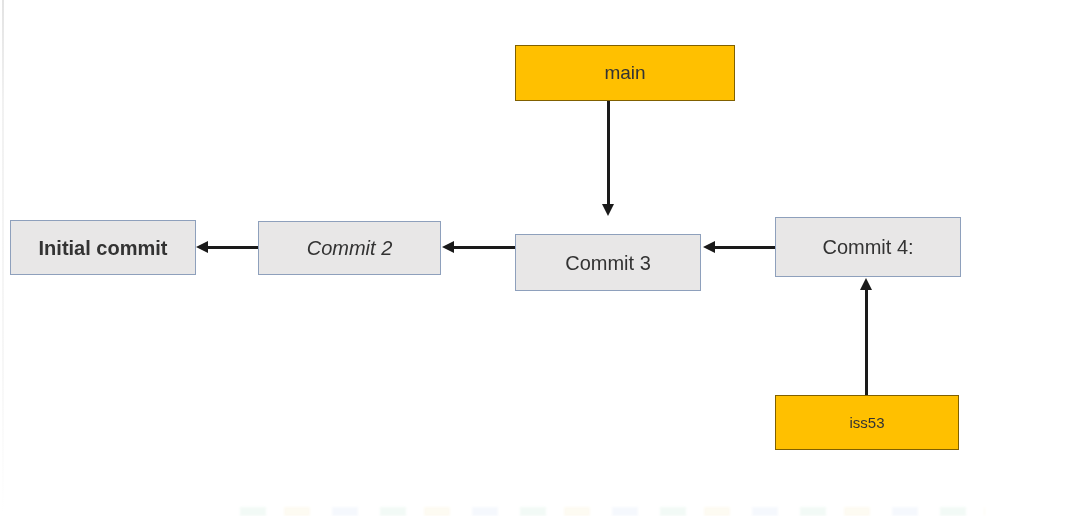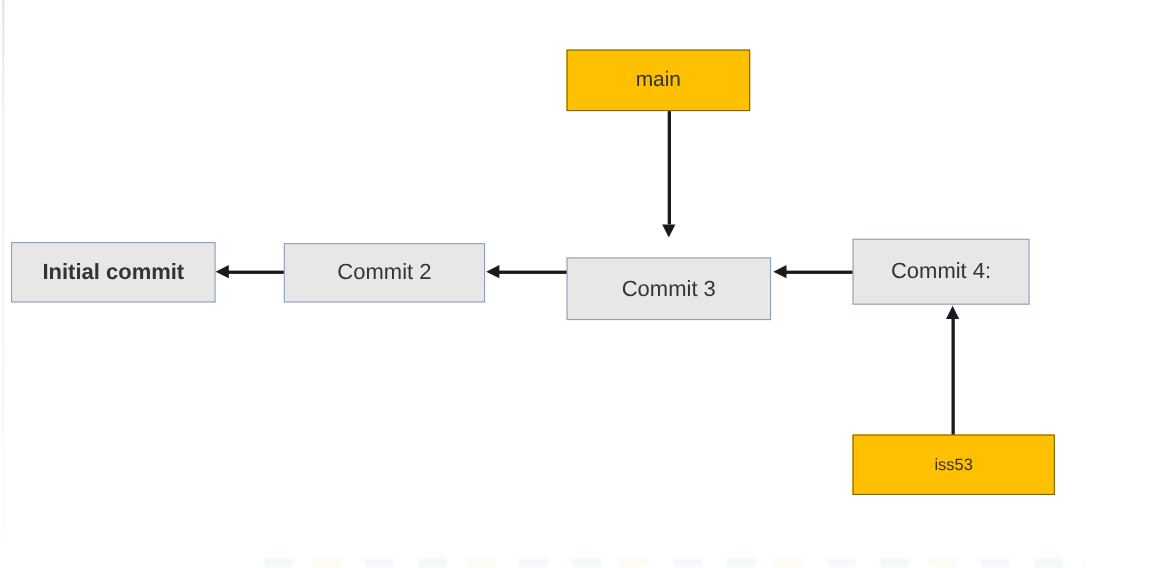--- a/index.html
+++ b/index.html
@@ -39,25 +39,25 @@
   }
   .branch {
     background: var(--branch-fill);
     border: 1.5px solid var(--branch-border);
   }
   .commit {
     background: var(--commit-fill);
     border: 1.5px solid var(--commit-border);
   }
 
-  #node-main   { left: 515px; top: 45px;  width: 167px; height: 56px; font-size: 19px; }
+  #node-main   { left: 515px; top: 45px;  width: 220px; height: 56px; font-size: 19px; }
   #node-initial{ left: 10px;  top: 220px; width: 186px; height: 55px; font-weight: bold; }
-  #node-c2     { left: 258px; top: 221px; width: 183px; height: 54px; }
+  #node-c2     { left: 258px; top: 221px; width: 183px; height: 54px; font-style: italic; }
   #node-c3     { left: 515px; top: 234px; width: 186px; height: 57px; }
-  #node-c4     { left: 775px; top: 217px; width: 161px; height: 60px; line-height: 27px; }
+  #node-c4     { left: 775px; top: 217px; width: 186px; height: 60px; line-height: 27px; }
   #node-iss53  { left: 775px; top: 395px; width: 184px; height: 55px; font-size: 15px; }
 
   .hline { position: absolute; height: 3px; background: var(--arrow); }
   .vline { position: absolute; width: 3px;  background: var(--arrow); }
   .head  { position: absolute; width: 0; height: 0; }
   .head-left  { border-top: 6px solid transparent; border-bottom: 6px solid transparent; border-right: 12px solid var(--arrow); }
   .head-down  { border-left: 6px solid transparent; border-right: 6px solid transparent; border-top: 12px solid var(--arrow); }
   .head-up    { border-left: 6px solid transparent; border-right: 6px solid transparent; border-bottom: 12px solid var(--arrow); }
 
   

